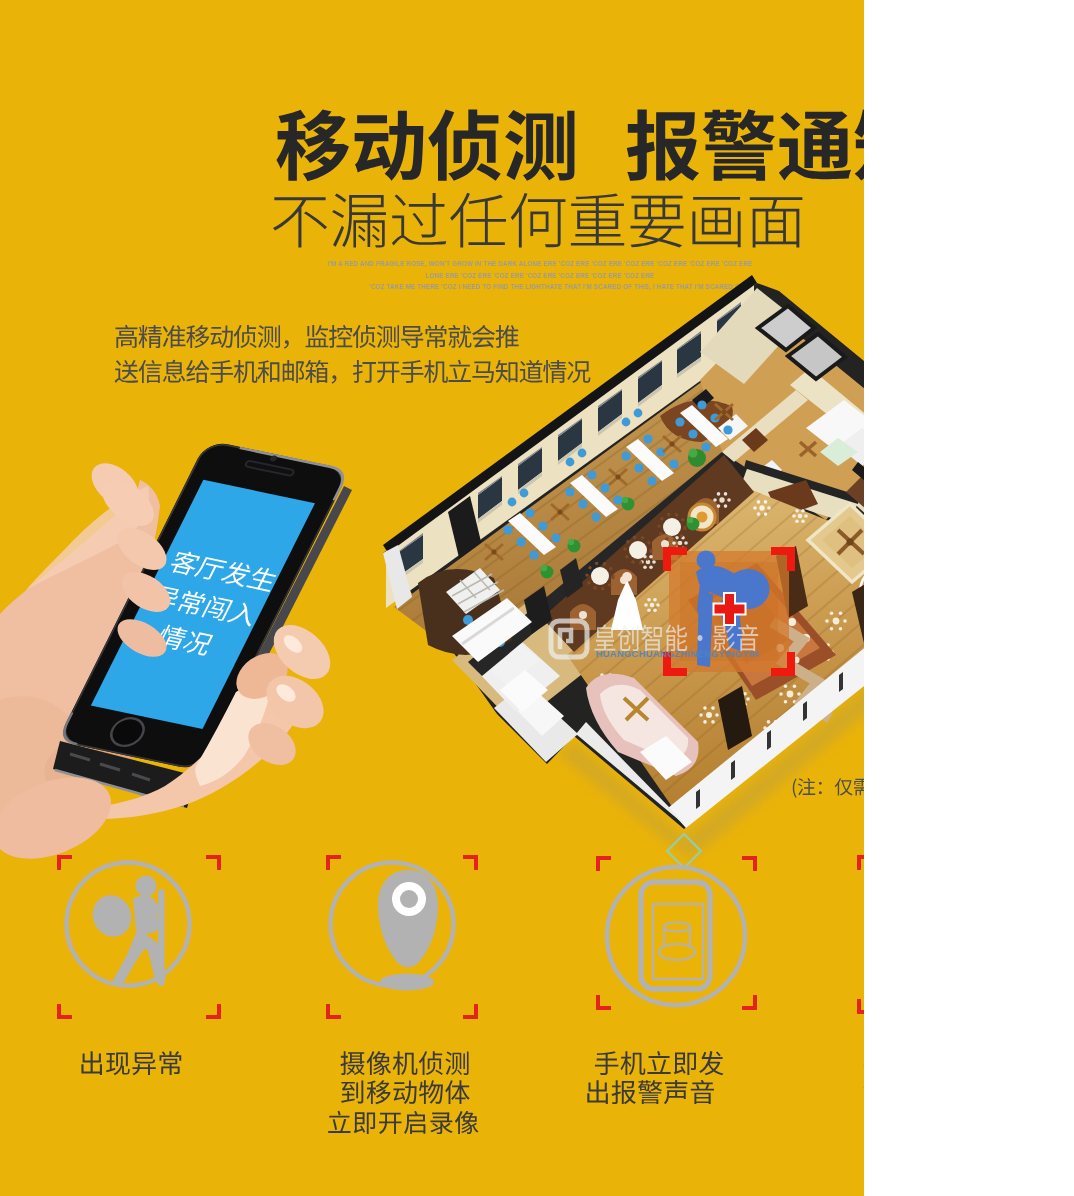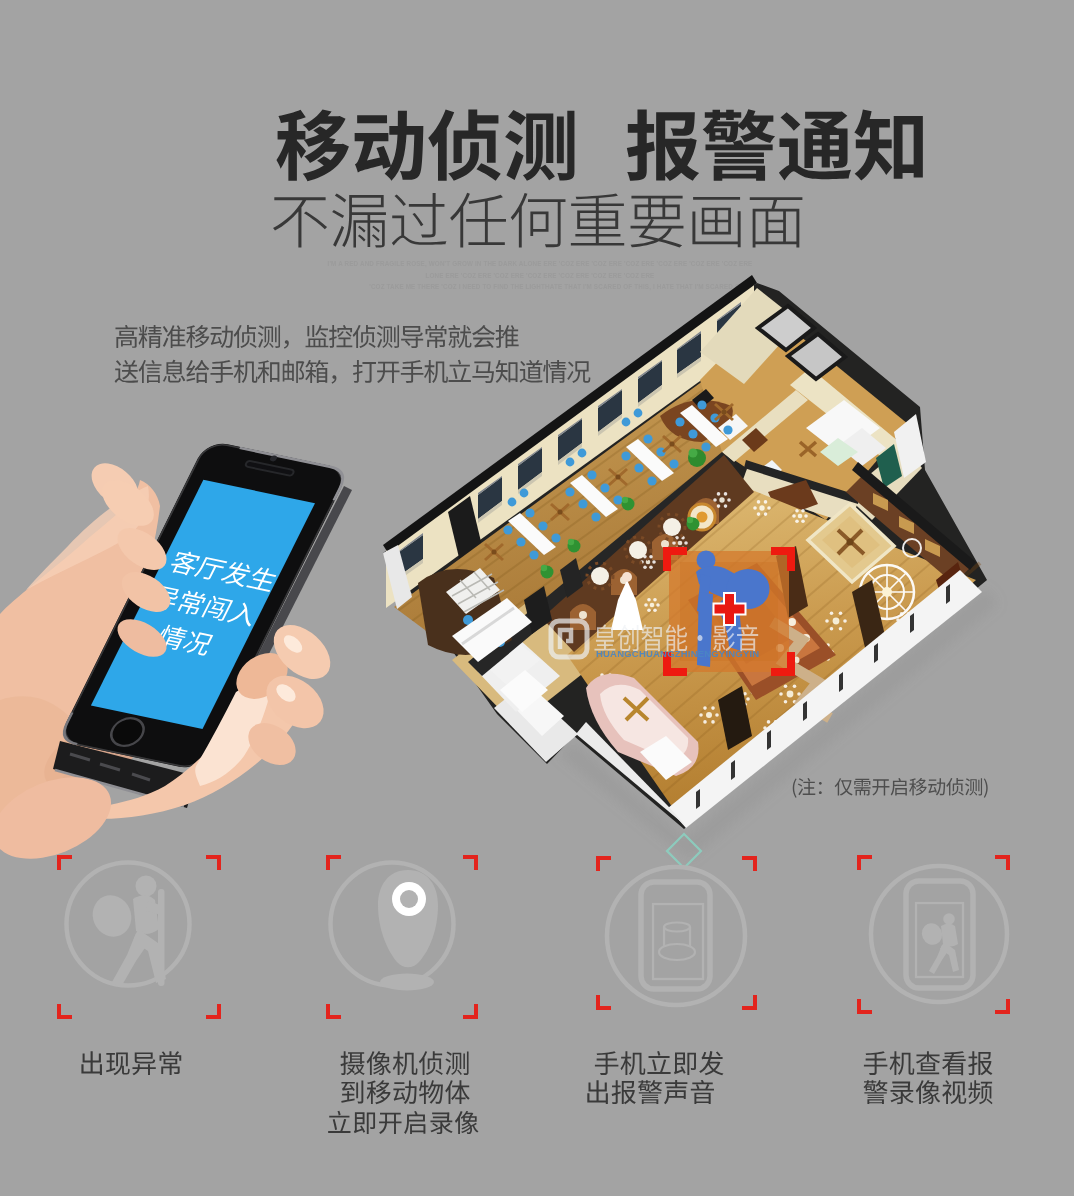--- a/index.html
+++ b/index.html
@@ -1,15 +1,15 @@
 <!DOCTYPE html>
 <html><head><meta charset="utf-8">
 <style>
 html,body{margin:0;padding:0;background:#ffffff;}
-#page{position:relative;width:1074px;height:1196px;overflow:hidden;background:#a3a3a3;
+#page{position:relative;width:864px;height:1196px;overflow:hidden;background:#eab308;
 font-family:"Liberation Sans",sans-serif;}
 </style></head>
 <body>
 <div id="page">
 <svg width="1074" height="1196" viewBox="0 0 1074 1196">
 <defs>
 <filter id="blur6" x="-20%" y="-20%" width="140%" height="140%">
           <feGaussianBlur stdDeviation="6"></feGaussianBlur>
         </filter>
 <clipPath id="clipWing">

